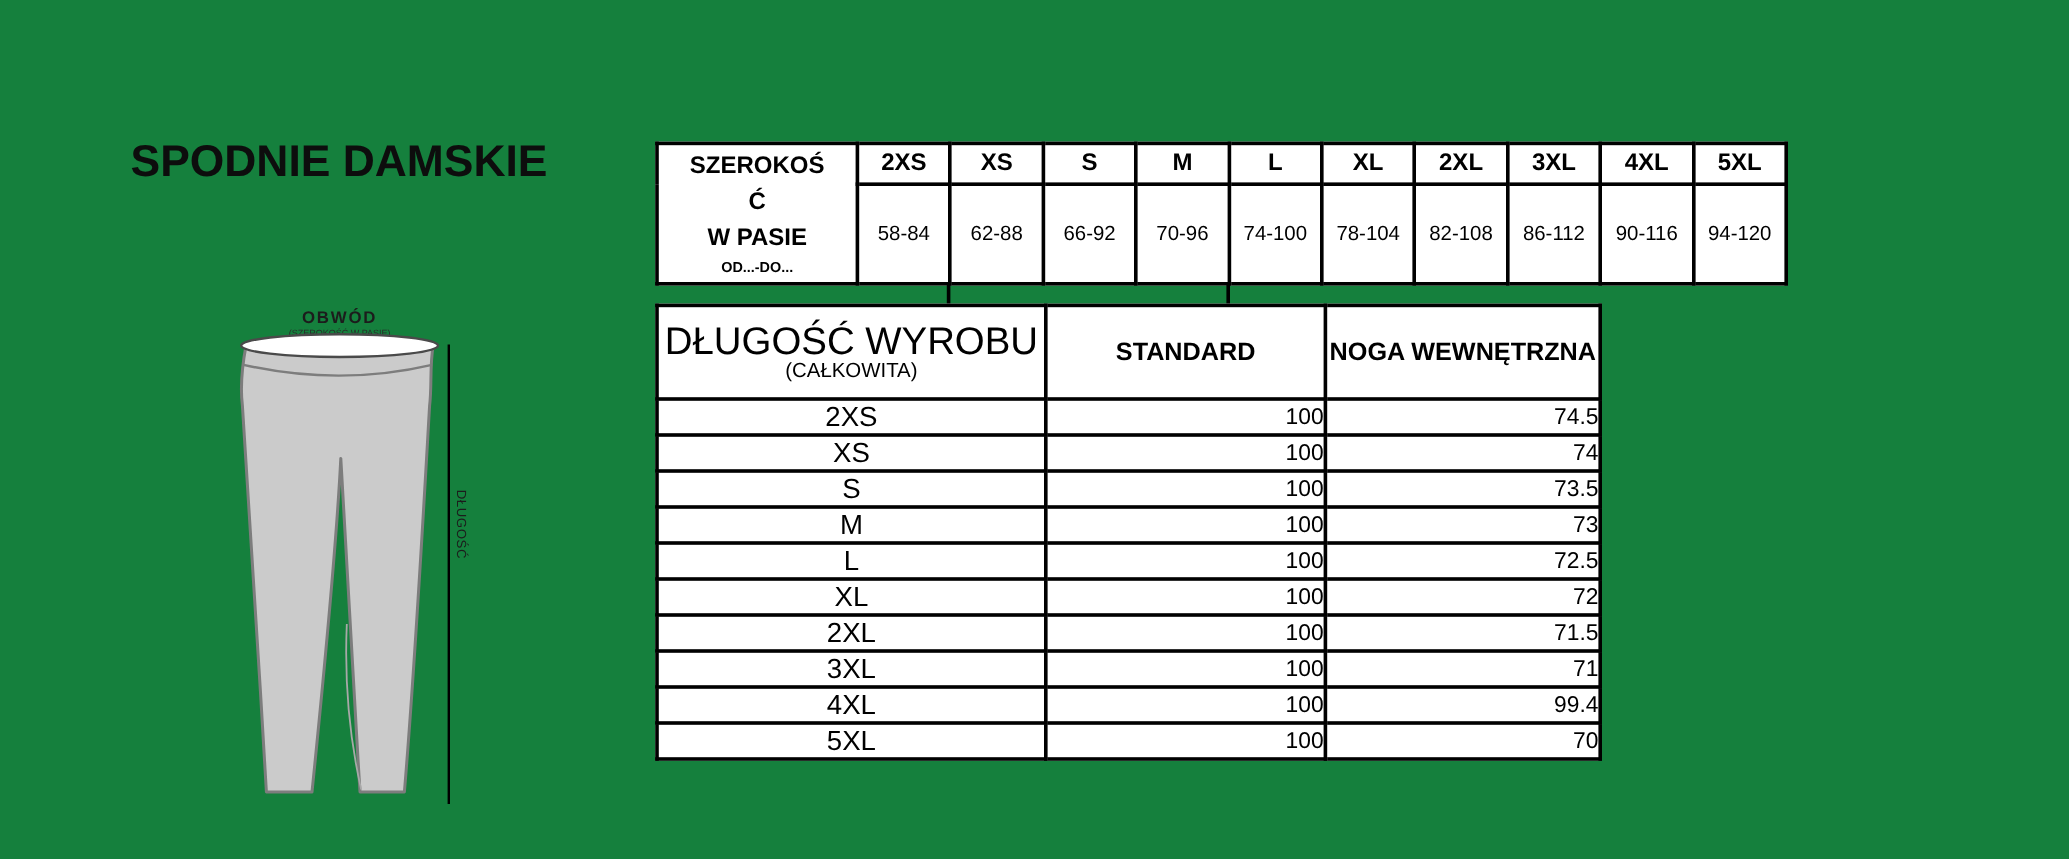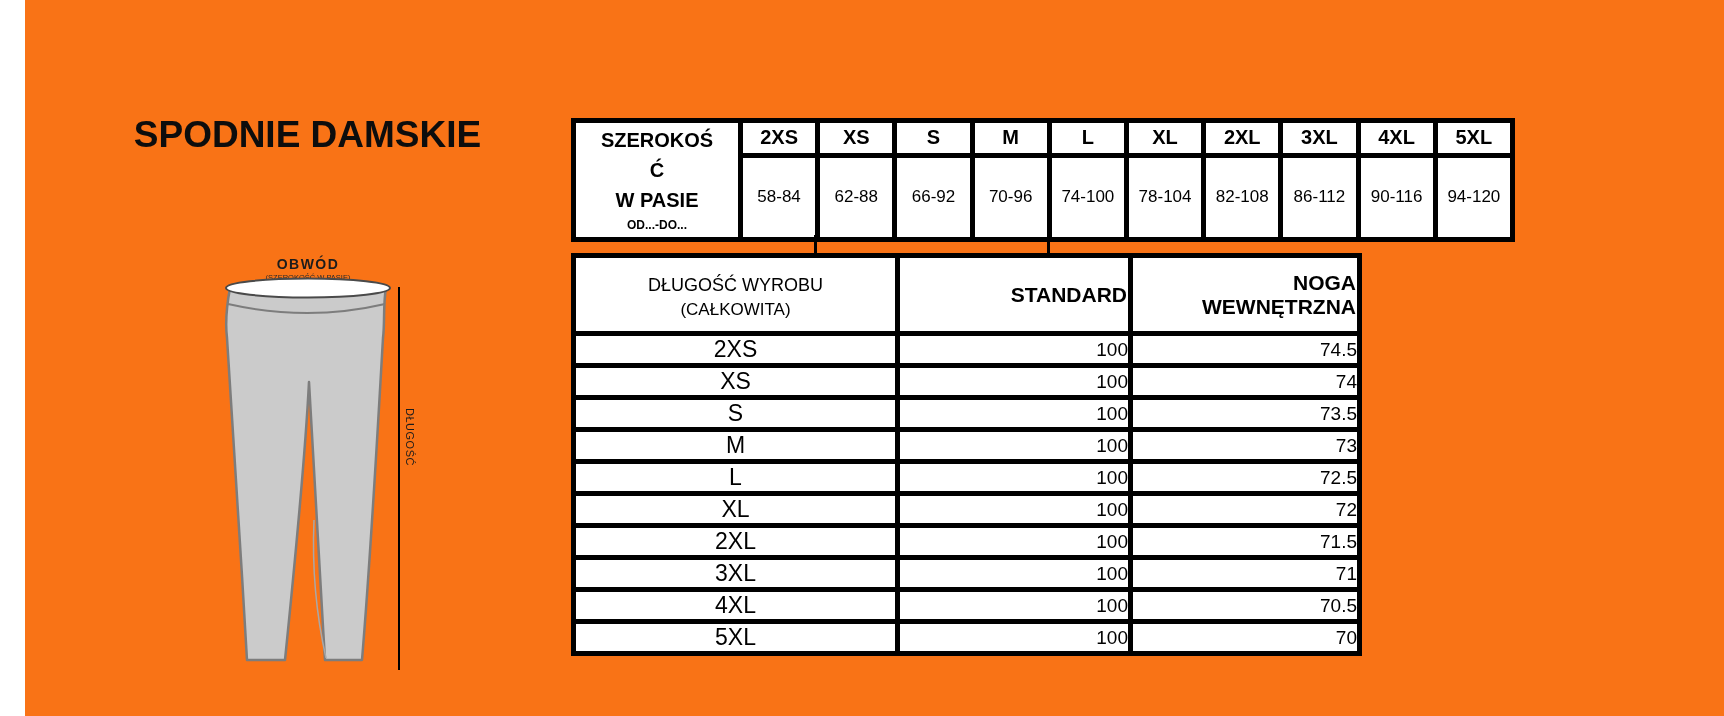--- a/index.html
+++ b/index.html
@@ -4,56 +4,56 @@
 <style>
   * { margin: 0; padding: 0; box-sizing: border-box; }
   html, body { background: #ffffff; }
   body {
     font-family: "Liberation Sans", sans-serif;
     color: #000;
     width: 1724px; height: 716px;
     position: relative;
     overflow: hidden;
   }
-  .page { position: absolute; inset: 0; background: #f97316; margin-left: 25px; }
+  .page { position: absolute; inset: 0; background: #15803d; }
 
   
   .title-block {
     position: absolute; left: 55px; top: 112px; width: 455px;
     text-align: center; font-weight: bold; font-size: 37px; line-height: 45px;
     color: #0d0d0d;
   }
 
   
   .pants-svg { position: absolute; left: 160px; top: 242px; }
 
   
   table { border-collapse: collapse; table-layout: fixed; position: absolute; background: #fff; }
-  td, th { border: 5px solid #000000; text-align: center; vertical-align: middle; overflow: hidden; }
+  td, th { border: 3px solid #000000; text-align: center; vertical-align: middle; overflow: hidden; }
 
   
   .waist-table { left: 546px; top: 118px; width: 944px; }
   .waist-table .head-cell {
     width: 167px; font-weight: normal; font-size: 26px; line-height: 30px; padding: 2px 0;
   }
   .waist-table .head-cell .od-do { font-size: 12px; line-height: 20px; }
   .waist-table .size-row th { height: 34px; font-size: 20px; font-weight: bold; }
   .waist-table .range-row td { height: 83px; font-size: 17px; font-weight: normal; }
 
   
   .connector { position: absolute; width: 3px; height: 19px; background: #000; top: 235px; }
   .connector.c1 { left: 789px; }
   .connector.c2 { left: 1022px; }
 
   
   .length-table { left: 546px; top: 253px; width: 786px; }
   .length-table .hdr { height: 78px; }
-  .length-table .hdr .big { font-size: 18px; font-weight: normal; line-height: 30px; }
+  .length-table .hdr .big { font-size: 32px; font-weight: normal; line-height: 30px; }
   .length-table .hdr .small { font-size: 17px; font-weight: normal; line-height: 20px; }
-  .length-table .hdr-bold { font-size: 21px; font-weight: bold; padding: 0 1px; text-align: right; }
+  .length-table .hdr-bold { font-size: 21px; font-weight: bold; padding: 0 1px; }
   .length-table .data-row td { height: 28px; }
   .length-table .size-cell { font-size: 23px; font-weight: normal; }
   .length-table .num-cell { font-size: 19px; font-weight: normal; text-align: right; }
 </style>
 </head>
 <body>
 
 <div class="page">
 
   <div class="title-block">
@@ -190,21 +190,21 @@
       <td class="num-cell">71.5</td>
     </tr>
     <tr class="data-row">
       <td class="size-cell">3XL</td>
       <td class="num-cell">100</td>
       <td class="num-cell">71</td>
     </tr>
     <tr class="data-row">
       <td class="size-cell">4XL</td>
       <td class="num-cell">100</td>
-      <td class="num-cell">70.5</td>
+      <td class="num-cell">99.4</td>
     </tr>
     <tr class="data-row">
       <td class="size-cell">5XL</td>
       <td class="num-cell">100</td>
       <td class="num-cell">70</td>
     </tr>
   </tbody>
     </table>
 
 </div>

